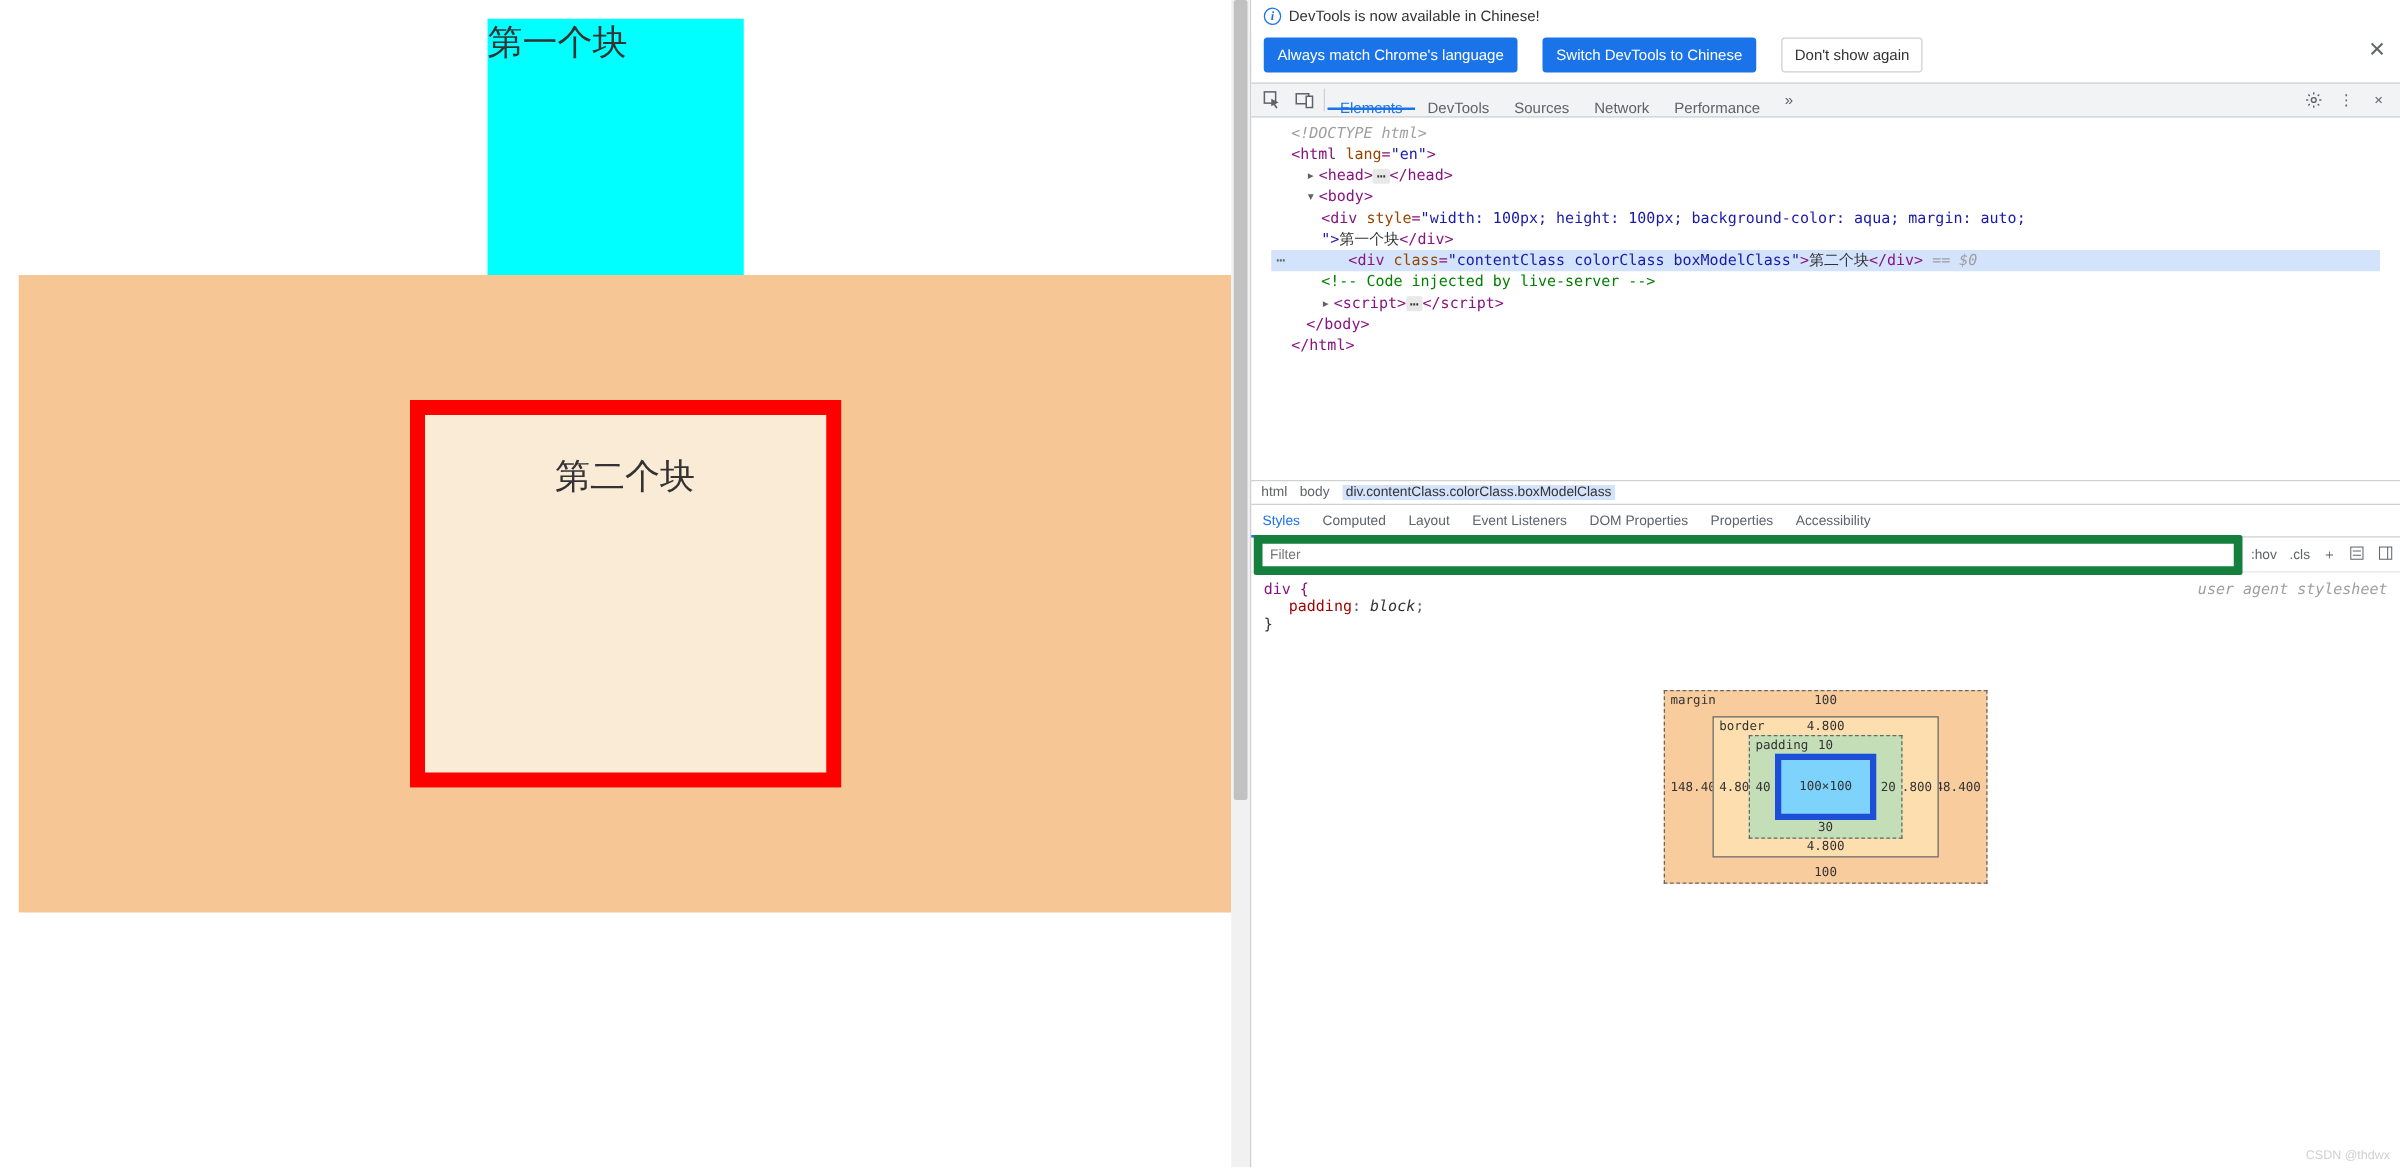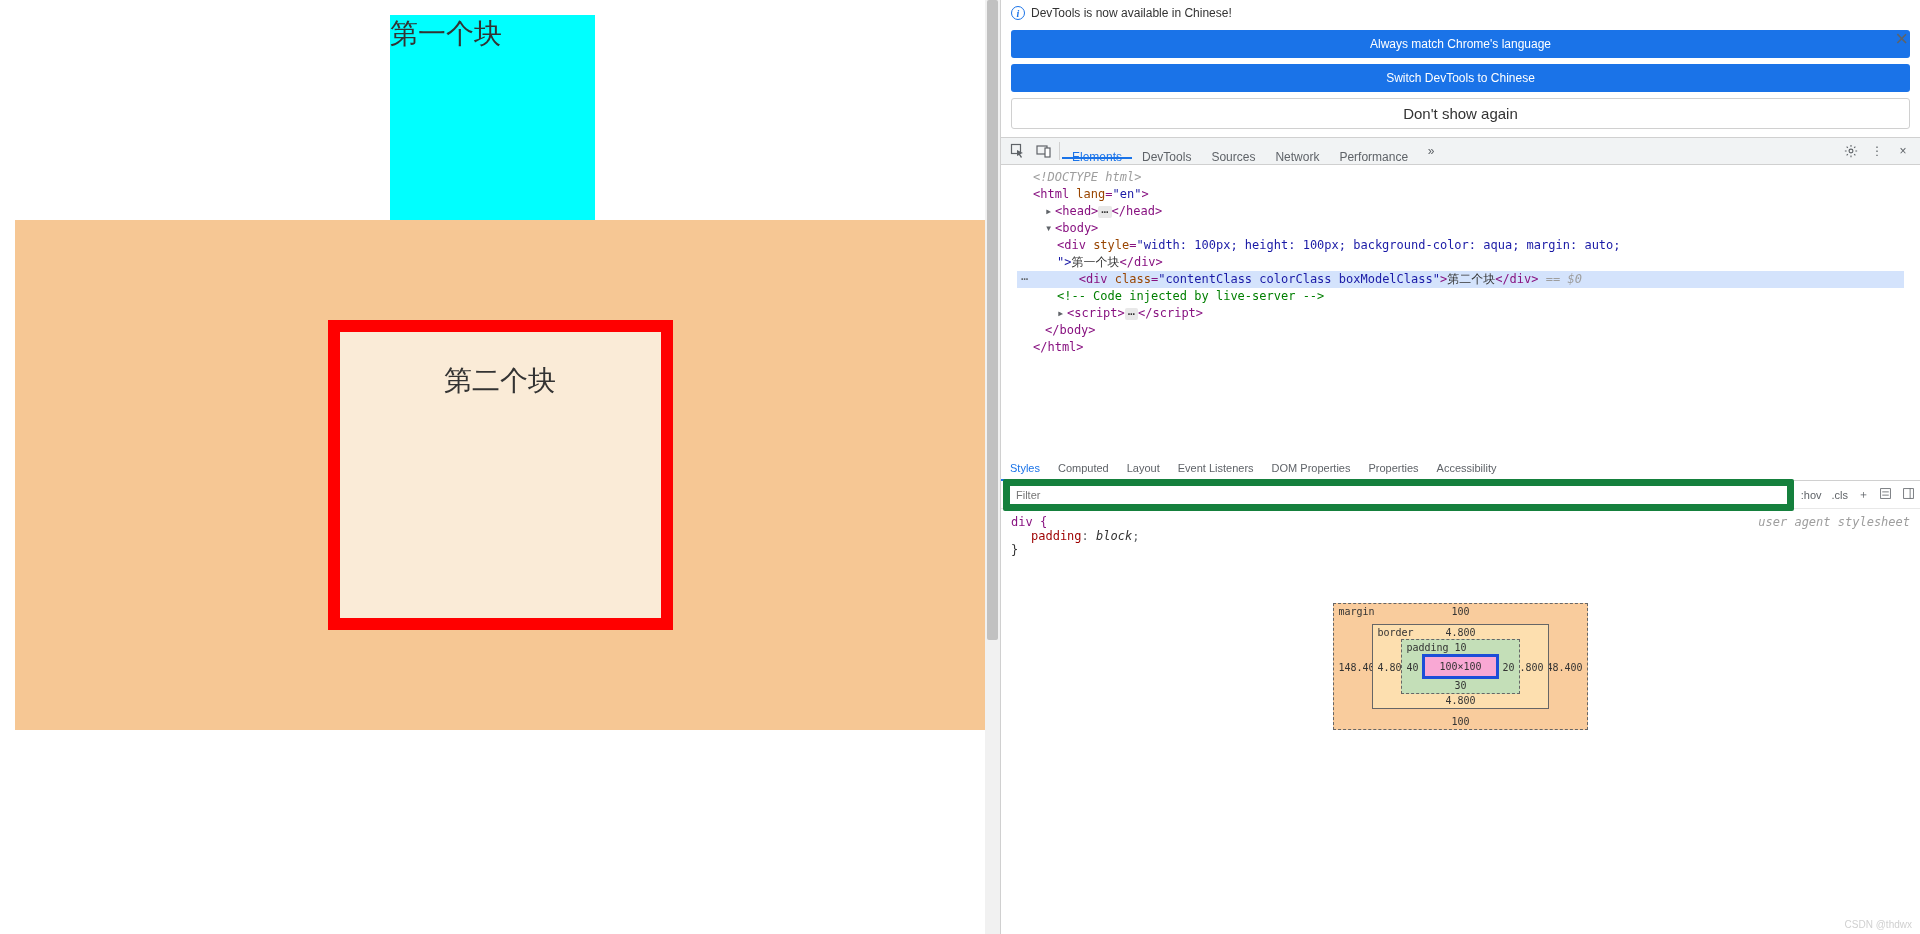--- a/index.html
+++ b/index.html
@@ -7,23 +7,23 @@
 .page-area { width: 1000px; height: 100%; background: #fff; position: relative; overflow: hidden; }
 .page-scroll { position: absolute; right: 0; top: 0; bottom: 0; width: 15px; background: #f1f1f1; }
 .page-scroll-thumb { position: absolute; top: 0; left: 2px; right: 2px; height: 640px; background: #c1c1c1; border-radius: 2px; }
 .block1 { width: 205px; height: 205px; background: #00ffff; margin-left: 390px; margin-top: 15px; font-size: 28px; font-family: "Microsoft YaHei", sans-serif; }
 .block2-margin { background: #f6c794; margin: 0 15px 0 15px; padding: 100px 148px; }
 .block2 { width: 345px; height: 310px; background: #faebd7; border: 12px solid #ff0000; margin: 0 auto; padding: 30px 40px; font-size: 28px; font-family: "Microsoft YaHei", sans-serif; text-align: center; }
 .devtools { flex: 1; background: #fff; border-left: 1px solid #d0d0d0; display: flex; flex-direction: column; font-size: 12px; }
 .info-bar { background: #fff; padding: 6px 10px; display: flex; align-items: center; gap: 6px; position: relative; }
 .info-icon { width: 14px; height: 14px; border: 1.5px solid #1a73e8; border-radius: 50%; display: inline-flex; align-items: center; justify-content: center; color: #1a73e8; font-weight: bold; font-size: 10px; font-style: italic; font-family: serif; }
 .info-close { position: absolute; right: 12px; top: 26px; font-size: 22px; cursor: pointer; color: #5f6368; }
-.lang-btn-row { padding: 4px 10px 8px; display: flex; gap: 6px; flex-direction: column; }
+.lang-btn-row { padding: 4px 10px 8px; display: flex; gap: 20px; }
 .btn-blue { background: #1a73e8; color: #fff; border: none; padding: 7px 11px; border-radius: 3px; font-size: 12px; cursor: pointer; }
-.btn-white { background: #fff; color: #333; border: 1px solid #d0d0d0; padding: 6px 10px; border-radius: 3px; font-size: 15px; cursor: pointer; }
+.btn-white { background: #fff; color: #333; border: 1px solid #d0d0d0; padding: 6px 10px; border-radius: 3px; font-size: 12px; cursor: pointer; }
 .tab-bar { background: #f1f3f4; border-top: 1px solid #d0d0d0; border-bottom: 1px solid #d0d0d0; display: flex; align-items: center; height: 28px; padding: 0 4px; }
 .tab-icon { width: 26px; height: 26px; display: flex; align-items: center; justify-content: center; cursor: pointer; color: #5f6368; }
 .tab-sep { width: 1px; height: 18px; background: #d0d0d0; margin: 0 2px; }
 .tab { padding: 0 10px; height: 16px; line-height: 28px; cursor: pointer; color: #5f6368; }
 .tab.active { color: #1a73e8; border-bottom: 2px solid #1a73e8; }
 .tab-spacer { flex: 1; }
 .dom-tree { font-family: Consolas, monospace; font-size: 12px; padding: 4px 16px; line-height: 17px; overflow: auto; flex: 0 0 290px; }
 .dom-line { white-space: nowrap; padding: 0 4px; }
 .ind1 { padding-left: 16px; } .ind2 { padding-left: 28px; } .ind3 { padding-left: 40px; }
 .tri { display: inline-block; width: 10px; color: #5f6368; }
@@ -43,21 +43,21 @@
 .styles-body { padding: 6px 10px; font-family: Consolas, monospace; font-size: 12px; position: relative; }
 .uas { color: #9e9e9e; font-style: italic; float: right; }
 .css-sel { color: #881280; }
 .css-prop { color: #5f6368; margin-left: 20px; }
 .css-prop .p { color: #9e0000; } .css-prop .v { color: #333; }
 .boxmodel-wrap { flex: 1; display: flex; align-items: flex-start; justify-content: center; padding-top: 40px; }
 .bm { font-family: Consolas, monospace; font-size: 10px; text-align: center; }
 .bm-margin { background: #f9cc9d; border: 1px dashed #666; padding: 20px 38px; position: relative; }
 .bm-border { background: #fddfaf; border: 1px solid #666; padding: 14px 28px; position: relative; }
 .bm-padding { background: #c4dfb8; border: 1px dashed #666; padding: 14px 20px; position: relative; }
-.bm-content { background: #f9a8d4; border: 3px solid #1d4ed8; padding: 4px 14px; }
+.bm-content { background: #7dd3fc; border: 5px solid #1d4ed8; padding: 16px 14px; }
 .bm-label { position: absolute; top: 2px; left: 4px; font-size: 10px; }
 .bm-top, .bm-bottom { position: absolute; left: 50%; transform: translateX(-50%); }
 .bm-top { top: 2px; } .bm-bottom { bottom: 2px; }
 .bm-left, .bm-right { position: absolute; top: 50%; transform: translateY(-50%); }
 .bm-left { left: 4px; } .bm-right { right: 4px; }
 .wm { position: absolute; bottom: 4px; right: 8px; color: #d0d0d0; font-size: 10px; }
 </style>
 </head>
 <body>
 
@@ -122,20 +122,25 @@
     <div class="dom-line ind2"><span class="tri">▾</span><span class="t-tag">&lt;body&gt;</span></div>
     <div class="dom-line ind3"><span class="t-tag">&lt;div </span><span class="t-attr">style</span><span class="t-tag">=</span><span class="t-val">"width: 100px; height: 100px; background-color: aqua; margin: auto;</span></div>
     <div class="dom-line ind3"><span class="t-val">"&gt;</span><span class="t-txt">第一个块</span><span class="t-tag">&lt;/div&gt;</span></div>
     <div class="dom-line ind3 sel">&nbsp;&nbsp;&nbsp;<span class="t-tag">&lt;div </span><span class="t-attr">class</span><span class="t-tag">=</span><span class="t-val">"contentClass colorClass boxModelClass"</span><span class="t-tag">&gt;</span><span class="t-txt">第二个块</span><span class="t-tag">&lt;/div&gt;</span><span class="t-gray"> == $0</span></div>
     <div class="dom-line ind3"><span class="t-com">&lt;!-- Code injected by live-server --&gt;</span></div>
     <div class="dom-line ind3"><span class="tri">▸</span><span class="t-tag">&lt;script&gt;</span><span class="html-ellipsis">⋯</span><span class="t-tag">&lt;/script&gt;</span></div>
     <div class="dom-line ind2"><span class="t-tag">&lt;/body&gt;</span></div>
     <div class="dom-line ind1"><span class="t-tag">&lt;/html&gt;</span></div>
   </div>
 
+  <div class="bc-bar">
+    <span class="bc-item">html</span>
+    <span class="bc-item">body</span>
+    <span class="bc-item sel">div.contentClass.colorClass.boxModelClass</span>
+  </div>
 
   <div class="styles-tabs">
     <div class="stab active">Styles</div>
     <div class="stab">Computed</div>
     <div class="stab">Layout</div>
     <div class="stab">Event Listeners</div>
     <div class="stab">DOM Properties</div>
     <div class="stab">Properties</div>
     <div class="stab">Accessibility</div>
   </div>

